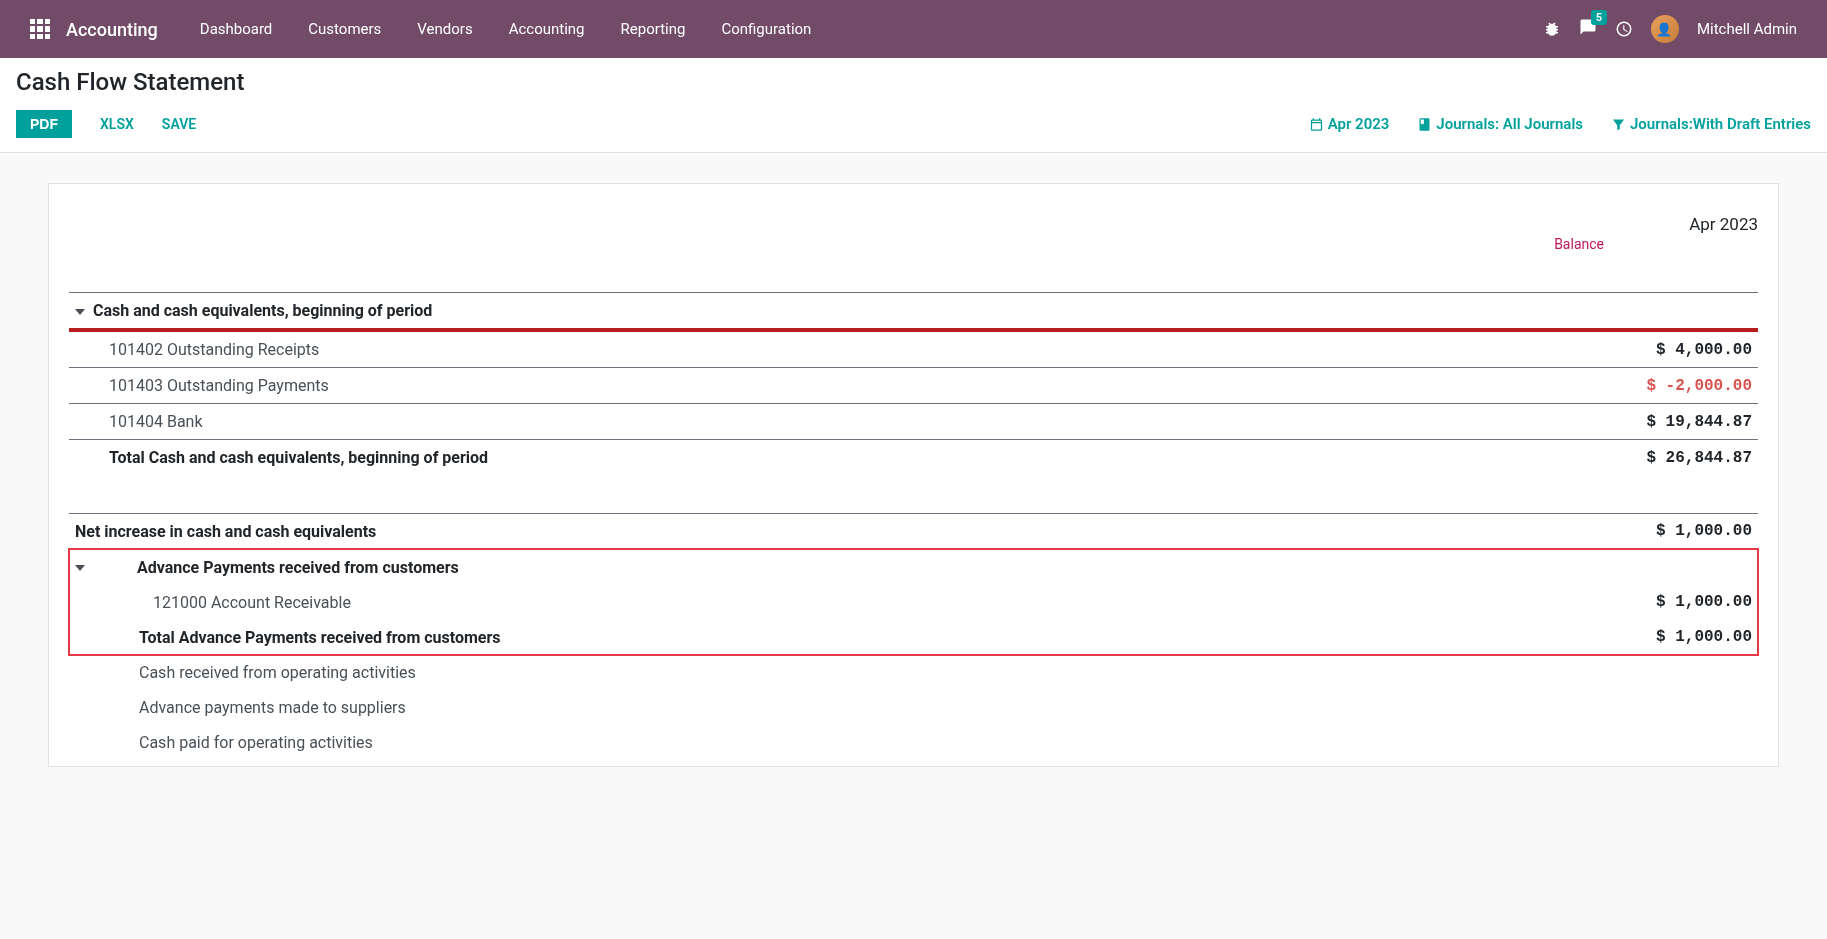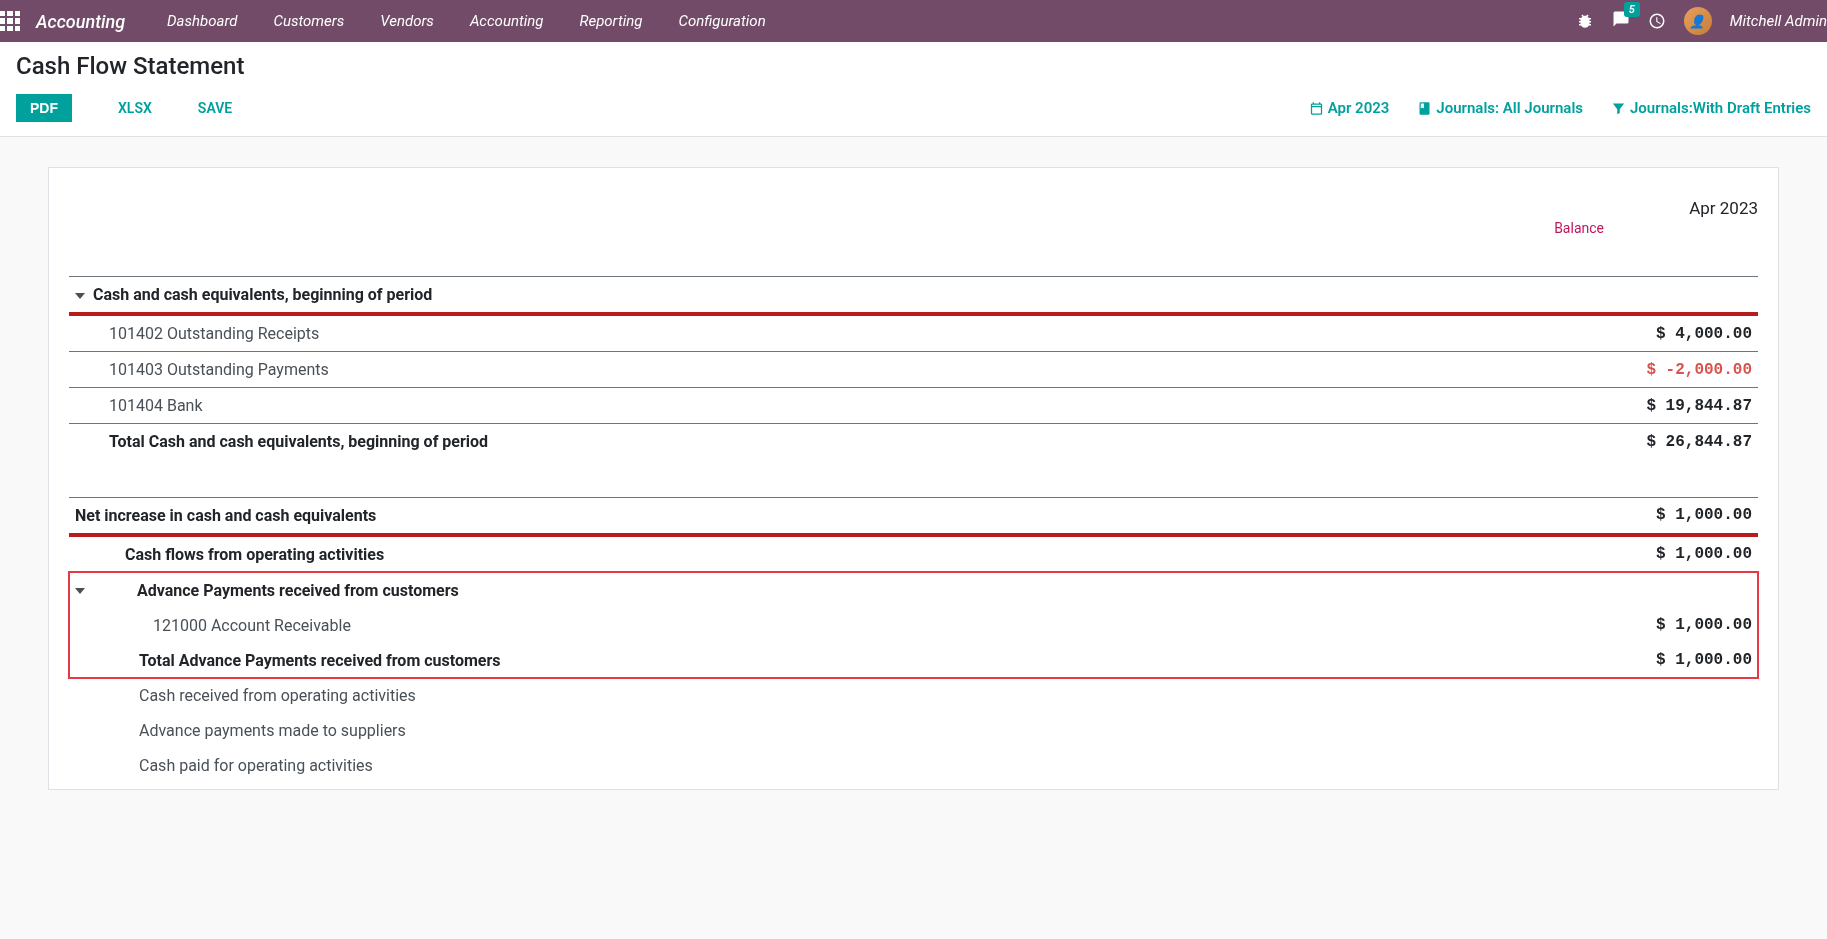--- a/index.html
+++ b/index.html
@@ -1,34 +1,34 @@
 <!DOCTYPE html>
 <html><head>
 <meta charset="utf-8">
 <style>
 * { box-sizing: border-box; margin: 0; padding: 0; }
 body { font-family: -apple-system, BlinkMacSystemFont, "Segoe UI", Roboto, sans-serif; background: #f9f9f9; color: #212529; }
 
-.topnav { background: #714b67; height: 42px; display: flex; align-items: center; padding: 0 0; color: #fff; font-style: italic; }
+.topnav { background: #714b67; height: 58px; display: flex; align-items: center; padding: 0 30px; color: #fff; }
 .apps-icon { width: 20px; height: 20px; display: grid; grid-template-columns: repeat(3,1fr); grid-template-rows: repeat(3,1fr); gap: 2px; margin-right: 16px; cursor: pointer; }
 .apps-icon span { background: #fff; }
 .brand { font-size: 18px; font-weight: 500; margin-right: 28px; }
 .nav-items { display: flex; gap: 8px; }
 .nav-item { padding: 6px 14px; font-size: 15px; color: #fff; cursor: pointer; border-radius: 4px; }
 .nav-right { margin-left: auto; display: flex; align-items: center; gap: 18px; }
 .nav-icon { width: 18px; height: 18px; fill: #fff; cursor: pointer; }
 .badge-wrap { position: relative; cursor: pointer; }
 .badge { position: absolute; top: -8px; right: -10px; background: #00a09d; color: #fff; font-size: 11px; padding: 1px 5px; border-radius: 3px; font-weight: 600; }
 .avatar { width: 28px; height: 28px; border-radius: 50%; background: linear-gradient(135deg,#e8a05c,#c77d3a); display: flex; align-items: center; justify-content: center; font-size: 13px; color: #fff; }
 .username { font-size: 15px; }
 
 .subhead { background: #fff; border-bottom: 1px solid #dee2e6; padding: 10px 16px 14px; }
 .page-title { font-size: 24px; font-weight: 500; color: #212529; margin-bottom: 14px; }
 .subhead-row { display: flex; align-items: center; }
-.action-btns { display: flex; gap: 18px; align-items: center; }
+.action-btns { display: flex; align-items: center; }
 .btn-primary { background: #00a09d; color: #fff; padding: 6px 14px; font-size: 14px; font-weight: 600; border: none; cursor: pointer; }
 .btn-link { color: #00a09d; font-size: 14px; font-weight: 600; cursor: pointer; margin-left: 28px; }
 .filters { margin-left: auto; display: flex; gap: 28px; align-items: center; }
 .filter-item { color: #00a09d; font-size: 15px; font-weight: 600; cursor: pointer; display: flex; align-items: center; gap: 4px; }
 .filter-icon { width: 15px; height: 15px; fill: #00a09d; }
 
 .report-area { padding: 30px 48px; }
 .report-card { background: #fff; border: 1px solid #dee2e6; padding: 30px 20px 6px 20px; }
 .report-table { width: 100%; border-collapse: collapse; }
 .period-header td { text-align: right; font-size: 17px; color: #212529; padding-bottom: 2px; }
@@ -158,24 +158,20 @@
 
       <tr class="section-gap">
             <td></td>
             <td></td>
           </tr>
 
       <tr class="row">
         <td class="label bold indent-0" style="padding-left:26px">Net increase in cash and cash equivalents</td>
         <td class="amount bold">$ 1,000.00</td>
       </tr>
-      <tr class="row thick-border">
-        <td class="label bold indent-15">Cash flows from operating activities</td>
-        <td class="amount bold">$ 1,000.00</td>
-      </tr>
 
       </tbody>
         <tbody class="highlight-box">
         <tr class="row">
           <td class="label bold indent-0" style="padding-left:14px"><span class="caret"></span><span style="padding-left:44px">Advance Payments received from customers</span></td>
           <td class="amount"></td>
         </tr>
         <tr>
           <td class="label indent-25" style="padding:8px 6px">121000 Account Receivable</td>
           <td class="amount" style="padding:8px 6px">$ 1,000.00</td>

